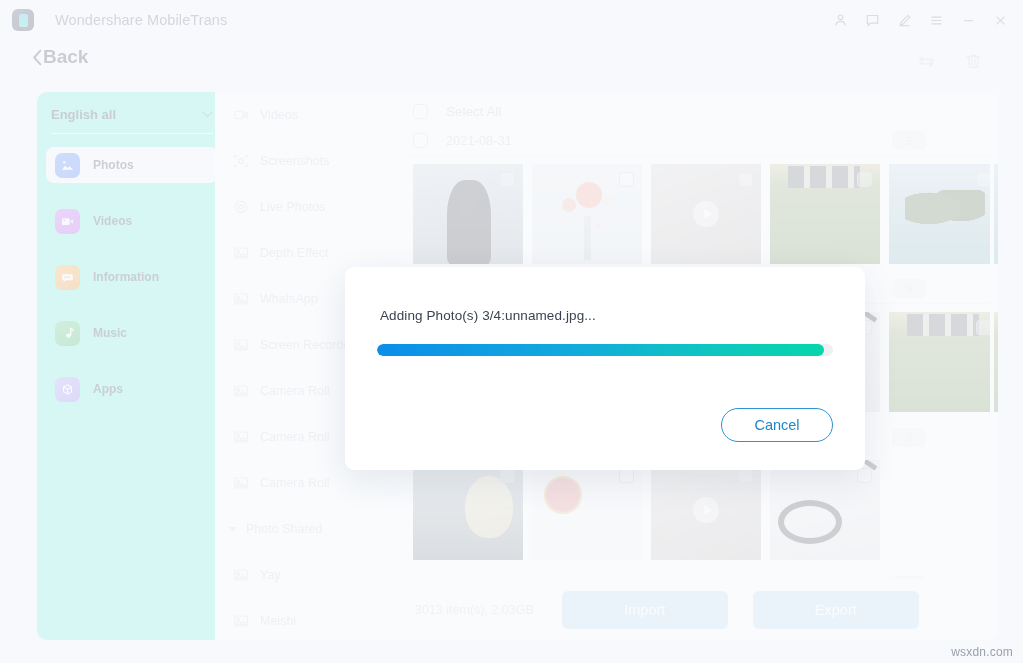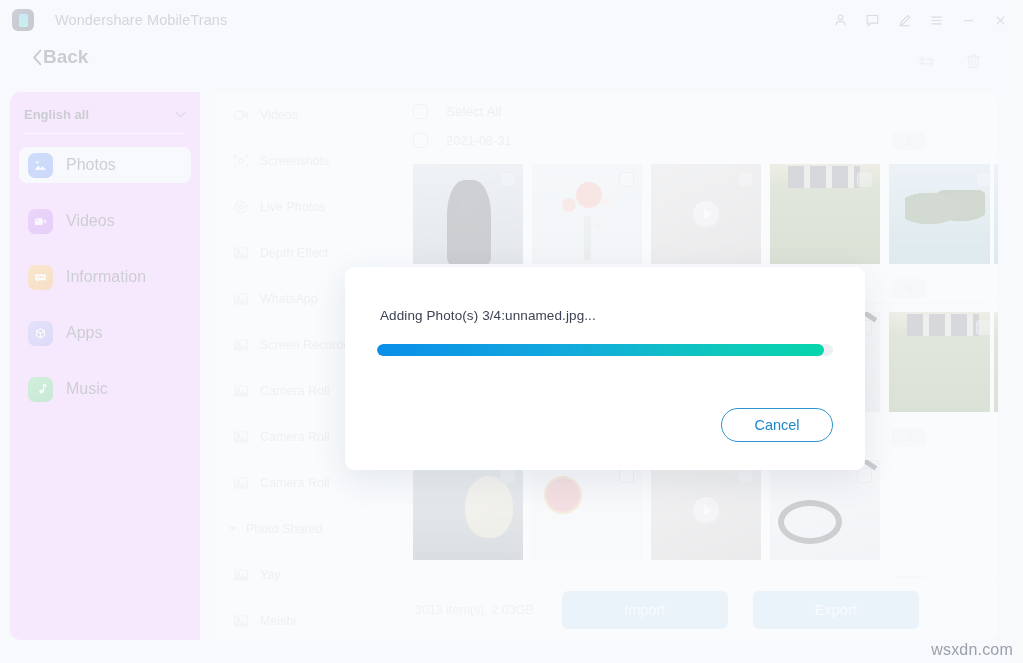--- a/index.html
+++ b/index.html
@@ -60,23 +60,23 @@
   .back-label {
     font-size: 19px; font-weight: bold; color: #252b38;
   }
   .hdr-tools {
     position: absolute; right: 40px; top: 12px;
     display: flex; align-items: center; gap: 28px;
   }
 
   
   .sidebar {
-    position: absolute; left: 10px; top: 92px;
+    position: absolute; left: 37px; top: 92px;
     width: 190px; height: 548px;
-    background: #f0abfc;
+    background: #5eead4;
     border-radius: 10px 0 0 10px;
   }
   .lang-select {
     margin: 12px 14px 0 14px;
     height: 30px;
     display: flex; align-items: center; justify-content: space-between;
     border-bottom: 1px solid #eef0f4;
     padding-bottom: 8px;
   }
   .lang-label { font-size: 13px; font-weight: bold; color: #262d3b; }
@@ -85,21 +85,21 @@
     display: flex; align-items: center; gap: 13px;
     height: 36px; padding: 0 9px; margin-bottom: 20px;
     border-radius: 8px;
   }
   .nav-item.active { background: #f1f4f9; }
   .nav-icon {
     width: 25px; height: 25px; border-radius: 7px; flex: none;
     display: flex; align-items: center; justify-content: center;
     position: relative;
   }
-  .nav-text { font-size: 16px; color: #2b3240; }
+  .nav-text { font-size: 12px; color: #2b3240; font-weight: bold; }
 
   .ic-photos  { background: linear-gradient(145deg,#3a7bfa 0%,#2f5ff0 100%); }
   .ic-videos  { background: linear-gradient(145deg,#c24ff0 0%,#9b3ae6 100%); }
   .ic-info    { background: linear-gradient(145deg,#f5a623 0%,#ef7d10 100%); }
   .ic-music   { background: linear-gradient(145deg,#3fcb6b 0%,#1da94c 100%); }
   .ic-apps    { background: linear-gradient(145deg,#9a8bf5 0%,#7b6ae8 100%); }
 
   
   .folders {
     position: absolute; left: 215px; top: 92px;
@@ -281,21 +281,21 @@
     width: 112px; height: 34px; border-radius: 19px;
     border: 1.4px solid #2e93cf; background: #ffffff;
     color: #1f86c8; font-size: 14.5px;
     display: flex; align-items: center; justify-content: center;
     font-family: "Liberation Sans", sans-serif;
   }
 
   
   .watermark {
     position: absolute; right: 10px; bottom: 4px;
-    font-size: 16px; color: #9aa1ab; letter-spacing: .2px; text-align: center;
+    font-size: 12px; color: #9aa1ab; letter-spacing: .2px; text-align: center;
   }
 </style>
 </head>
 <body>
 
 <div id="app">
 
   <div class="titlebar">
     <div class="app-logo">
       <div class="glyph"></div>
@@ -401,39 +401,39 @@
             <path d="M2.4 4.6h11.2v6.2H6.6L4 12.9v-2.1H2.4z" fill="#ffffff" opacity=".95"></path>
             <circle cx="5.6" cy="7.6" r=".85" fill="#ef7d10"></circle>
             <circle cx="8" cy="7.6" r=".85" fill="#ef7d10"></circle>
             <circle cx="10.4" cy="7.6" r=".85" fill="#ef7d10"></circle>
           </svg>
         </span>
         <span class="nav-text">Information</span>
       </div>
 
       <div class="nav-item">
-        <span class="nav-icon ic-apps">
-          <svg width="15" height="15" viewBox="0 0 16 16">
-            <path d="M8 3l4.2 2.4v4.9L8 12.7 3.8 10.3V5.4z" fill="none" stroke="#ffffff" stroke-width="1.2"></path>
-            <path d="M8 7.8v4.9M8 7.8l4.2-2.4M8 7.8L3.8 5.4" stroke="#ffffff" stroke-width="1.1"></path>
-          </svg>
-        </span>
-        <span class="nav-text">Apps</span>
-      </div>
-
-      <div class="nav-item">
         <span class="nav-icon ic-music">
           <svg width="15" height="15" viewBox="0 0 16 16">
             <path d="M11.4 2.6v7.1" stroke="#ffffff" stroke-width="1.5" fill="none" stroke-linecap="round"></path>
             <circle cx="9" cy="10.2" r="2.3" fill="#ffffff"></circle>
             <path d="M11.4 2.6c1.6.5 2.4 1.2 2.6 2.4" stroke="#ffffff" stroke-width="1.4" fill="none" stroke-linecap="round"></path>
           </svg>
         </span>
         <span class="nav-text">Music</span>
       </div>
+
+      <div class="nav-item">
+        <span class="nav-icon ic-apps">
+          <svg width="15" height="15" viewBox="0 0 16 16">
+            <path d="M8 3l4.2 2.4v4.9L8 12.7 3.8 10.3V5.4z" fill="none" stroke="#ffffff" stroke-width="1.2"></path>
+            <path d="M8 7.8v4.9M8 7.8l4.2-2.4M8 7.8L3.8 5.4" stroke="#ffffff" stroke-width="1.1"></path>
+          </svg>
+        </span>
+        <span class="nav-text">Apps</span>
+      </div>
     </div>
   </div>
 
   <div class="folders">
     <div class="folder-item">
       <svg class="fi-icon" viewBox="0 0 16 16" fill="none" stroke="#cfd3d9" stroke-width="1.2">
         <rect x="1.6" y="4.4" width="8.6" height="7.2" rx="1.4"></rect>
           <path d="M10.8 7.6l3.6-2.2v5.2l-3.6-2.2z"></path>
       </svg>
       <span class="fi-label">Videos</span>

